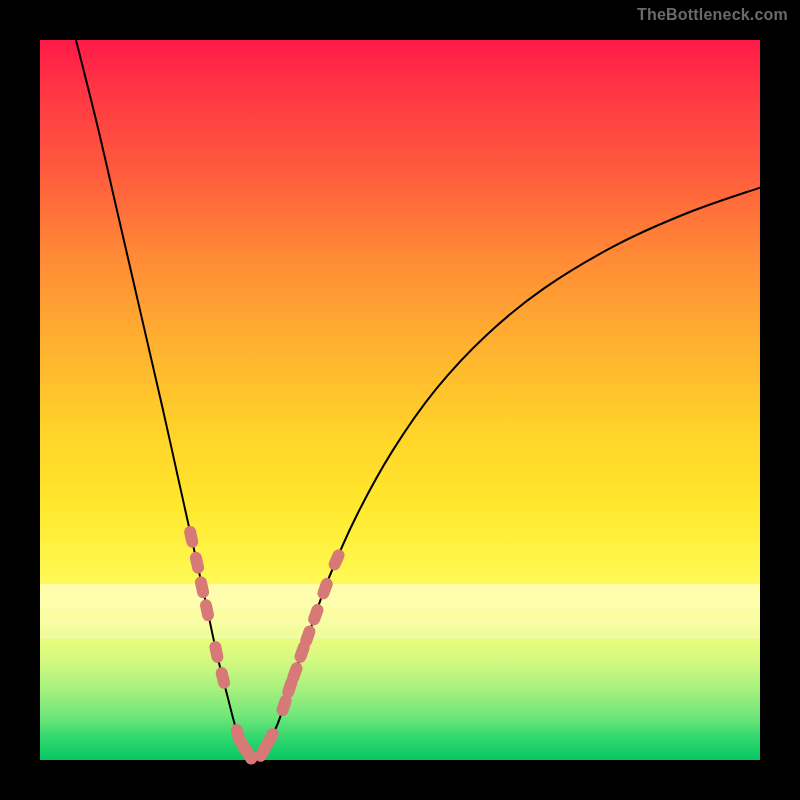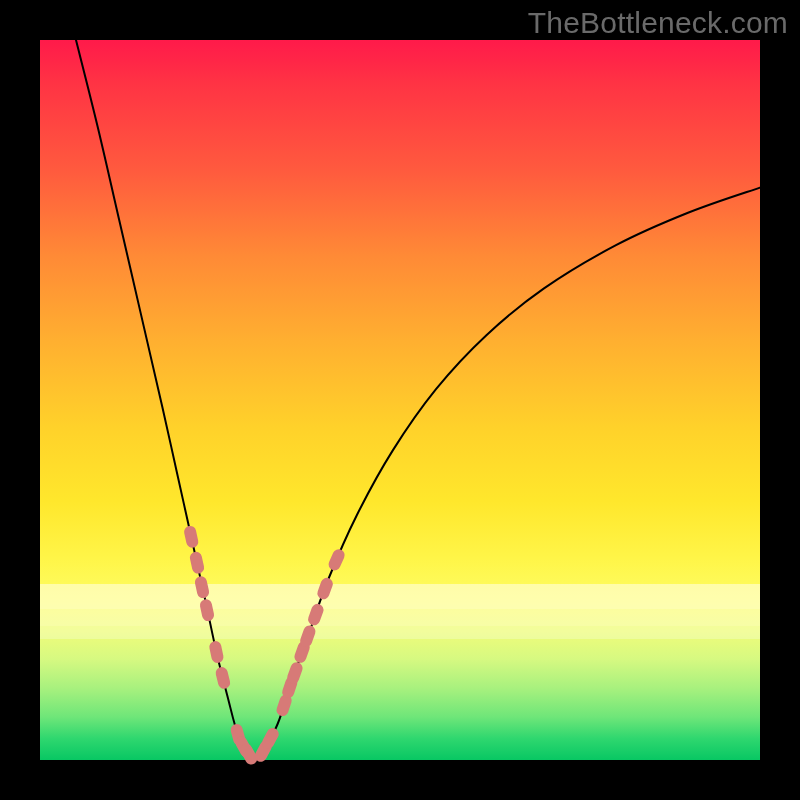--- a/index.html
+++ b/index.html
@@ -46,22 +46,22 @@
     pointer-events: none;
   }
   #band1 { top: 75.5%; height: 3.5%; background: rgba(255,255,235,0.55); }
   #band2 { top: 79%;   height: 2.4%; background: rgba(255,255,240,0.40); }
   #band3 { top: 81.4%; height: 1.8%; background: rgba(250,255,235,0.30); }
   .watermark {
     position: absolute;
     top: 6px;
     right: 12px;
     color: #6a6a6a;
-    font-size: 30px;
-    font-weight: 400;
+    font-size: 16px;
+    font-weight: 700;
     letter-spacing: 0.2px;
     user-select: none;
     text-align: right;
   }
   svg.curves {
     position: absolute;
     inset: 0;
     width: 100%;
     height: 100%;
     overflow: visible;

